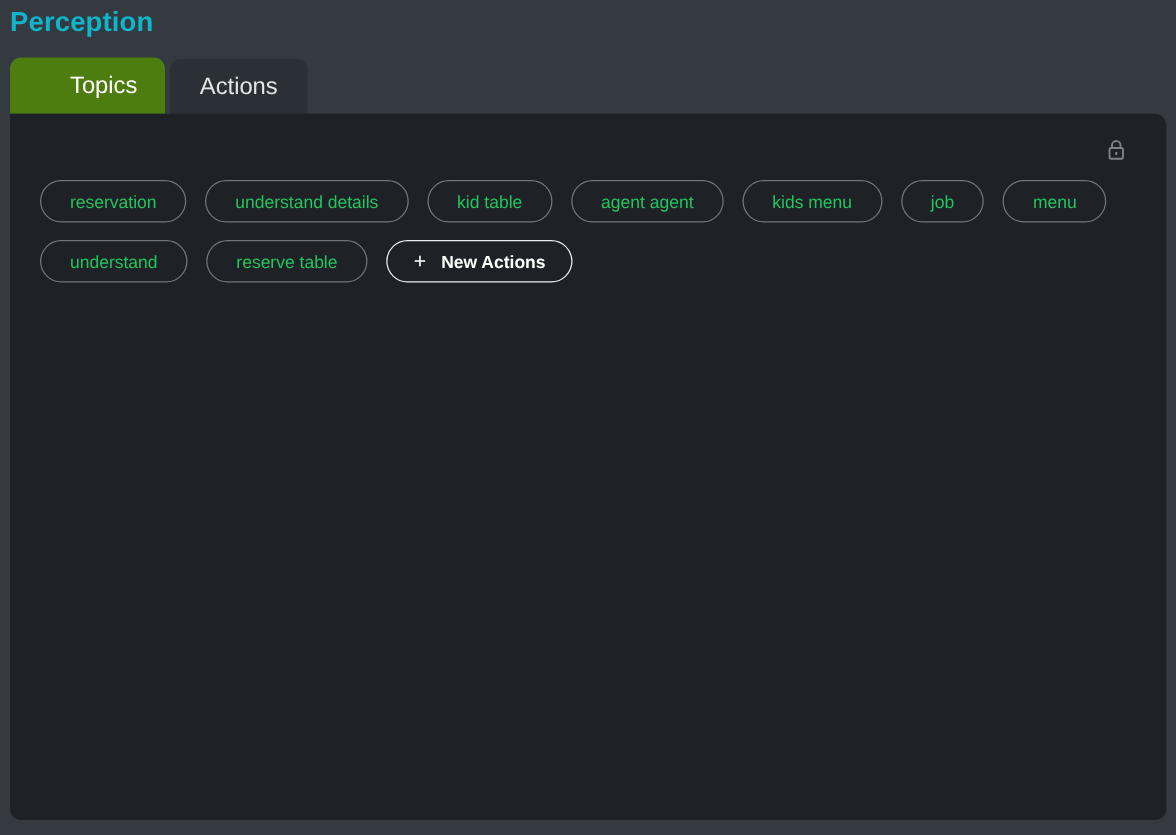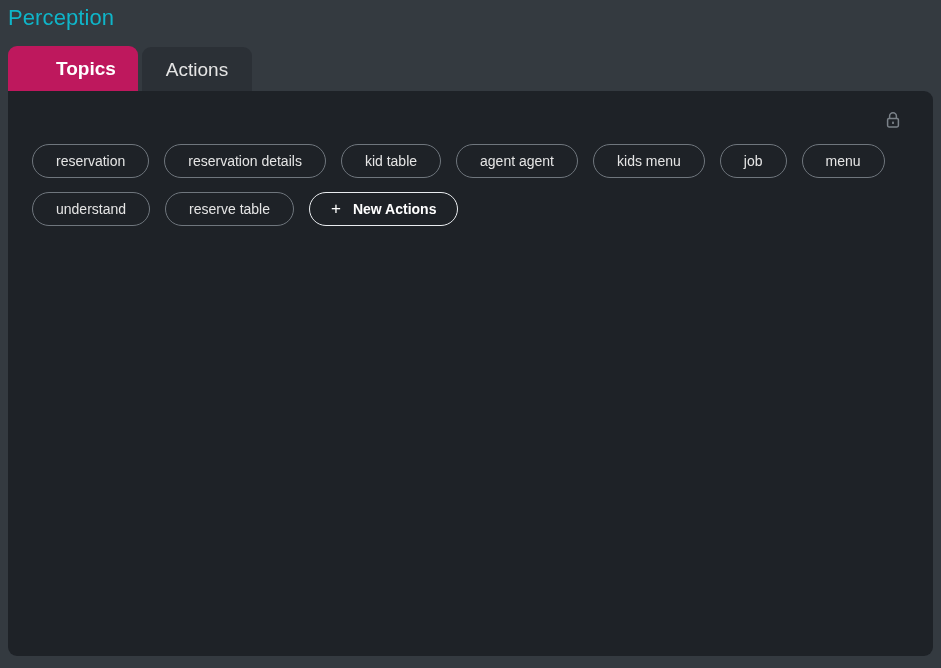--- a/index.html
+++ b/index.html
@@ -21,21 +21,21 @@
     width: 941px;
     height: 668px;
   }
 
   
   .page-title {
     position: absolute;
     left: 8px;
     top: 4px;
     font-size: 22px;
-    font-weight: normal;
+    font-weight: bold;
     color: #0fb5c9;
     letter-spacing: 0.1px;
     line-height: 28px;
     white-space: nowrap;
   }
 
   
   .tabbar {
     position: absolute;
     left: 8px;
@@ -53,23 +53,23 @@
     padding: 0 22px;
     border-radius: 9px 9px 0 0;
     font-size: 19px;
     line-height: 1;
     white-space: nowrap;
     user-select: none;
     cursor: pointer;
   }
 
   .tab.active {
-    background: #be185d;
+    background: #4d7c0f;
     color: #ffffff;
-    font-weight: bold;
+    font-weight: normal;
     height: 45px;
     padding-left: 48px;
   }
 
   .tab.inactive {
     background: #2b3036;
     color: #e5e5e5;
     font-weight: normal;
     height: 44px;
     margin-left: 4px;
@@ -116,21 +116,21 @@
 
   .chip {
     height: 34px;
     display: inline-flex;
     align-items: center;
     justify-content: center;
     padding: 0 23px;
     border: 1px solid #6f767d;
     border-radius: 17px;
     background: #1e2227;
-    color: #e5e5e5;
+    color: #22c55e;
     font-size: 14px;
     line-height: 1;
     white-space: nowrap;
     cursor: pointer;
   }
 
   .chip.new-topics {
     border: 1.5px solid #e9ecef;
     color: #ffffff;
     font-weight: bold;
@@ -163,21 +163,21 @@
     <div class="lock-btn">
       <svg width="16" height="18" viewBox="0 0 16 18" fill="none">
         <path d="M4.6 7.6V5.2a3.4 3.4 0 0 1 6.8 0v2.4" stroke="#7b8289" stroke-width="1.5" fill="none"></path>
         <rect x="2.6" y="7.4" width="10.8" height="8.6" rx="1.4" stroke="#7b8289" stroke-width="1.5" fill="none"></rect>
         <rect x="7.1" y="10.6" width="1.8" height="2.4" rx="0.6" fill="#7b8289"></rect>
       </svg>
     </div>
 
     <div class="chips">
       <div class="chip">reservation</div>
-      <div class="chip">reservation details</div>
+      <div class="chip">understand details</div>
       <div class="chip">kid table</div>
       <div class="chip">agent agent</div>
       <div class="chip">kids menu</div>
       <div class="chip">job</div>
       <div class="chip">menu</div>
       <div class="chip">understand</div>
       <div class="chip">reserve table</div>
       <div class="chip new-topics">
         <span class="plus">+</span>
         <span>New Actions</span>

